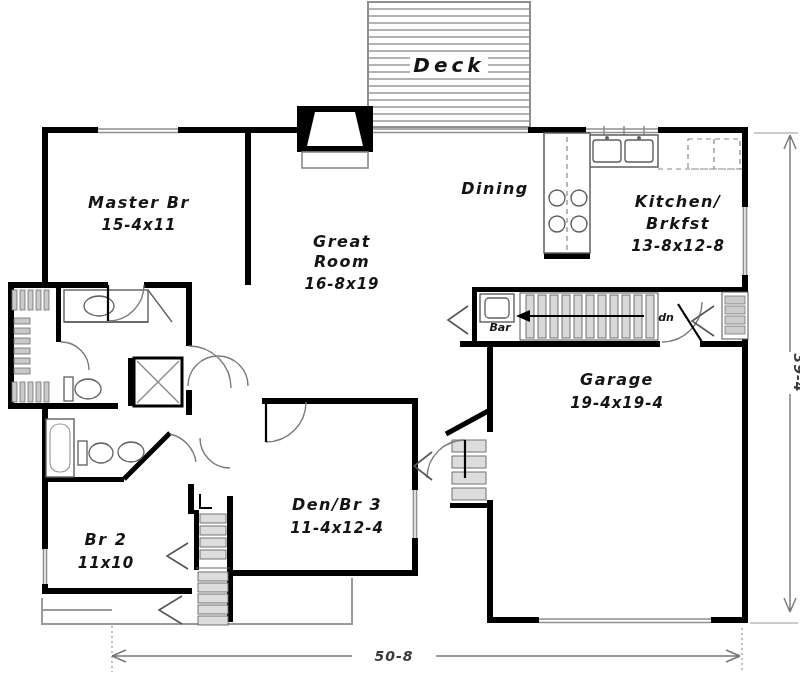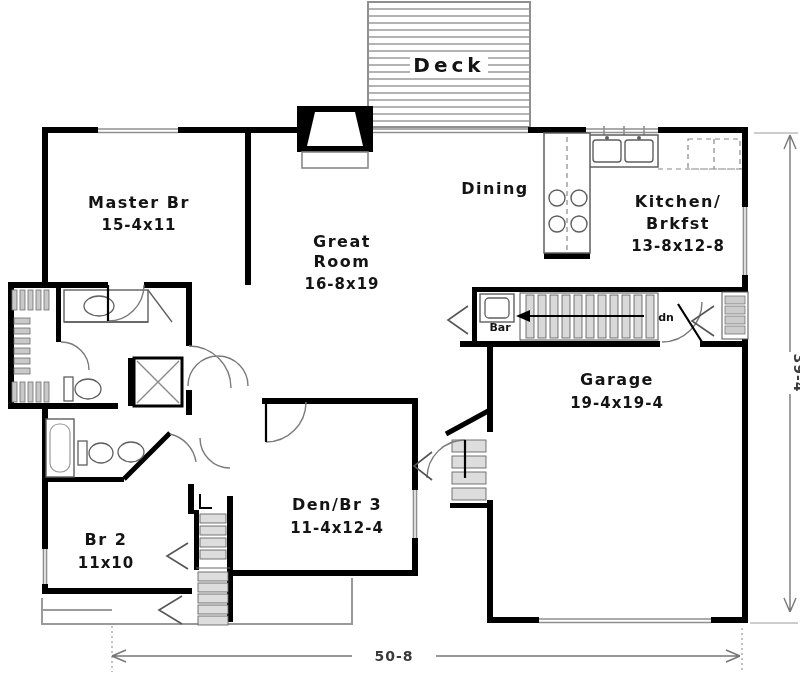--- a/index.html
+++ b/index.html
@@ -1,16 +1,16 @@
 <!DOCTYPE html>
 <html><head>
 <meta charset="utf-8">
 <style>
   html,body{margin:0;padding:0;background:#ffffff;}
-  #stage{width:800px;height:673px;position:relative;background:#fff;}
+  #stage{width:800px;height:673px;position:relative;background:#fff;font-style:italic;}
   svg{display:block;}
   text{font-family:"DejaVu Sans",sans-serif;fill:#141414;}
   .rname{font-size:16px;font-weight:600;letter-spacing:1.5px;text-anchor:middle;}
   .rdim{font-size:15px;font-weight:600;letter-spacing:1px;text-anchor:middle;}
   .deckname{font-size:20px;font-weight:700;letter-spacing:4px;text-anchor:middle;}
   .tiny{font-size:11px;font-weight:600;text-anchor:middle;}
   .dimtxt{font-size:14px;font-weight:600;letter-spacing:1px;text-anchor:middle;fill:#3a3a3a;}
 </style>
 </head>
 <body>

